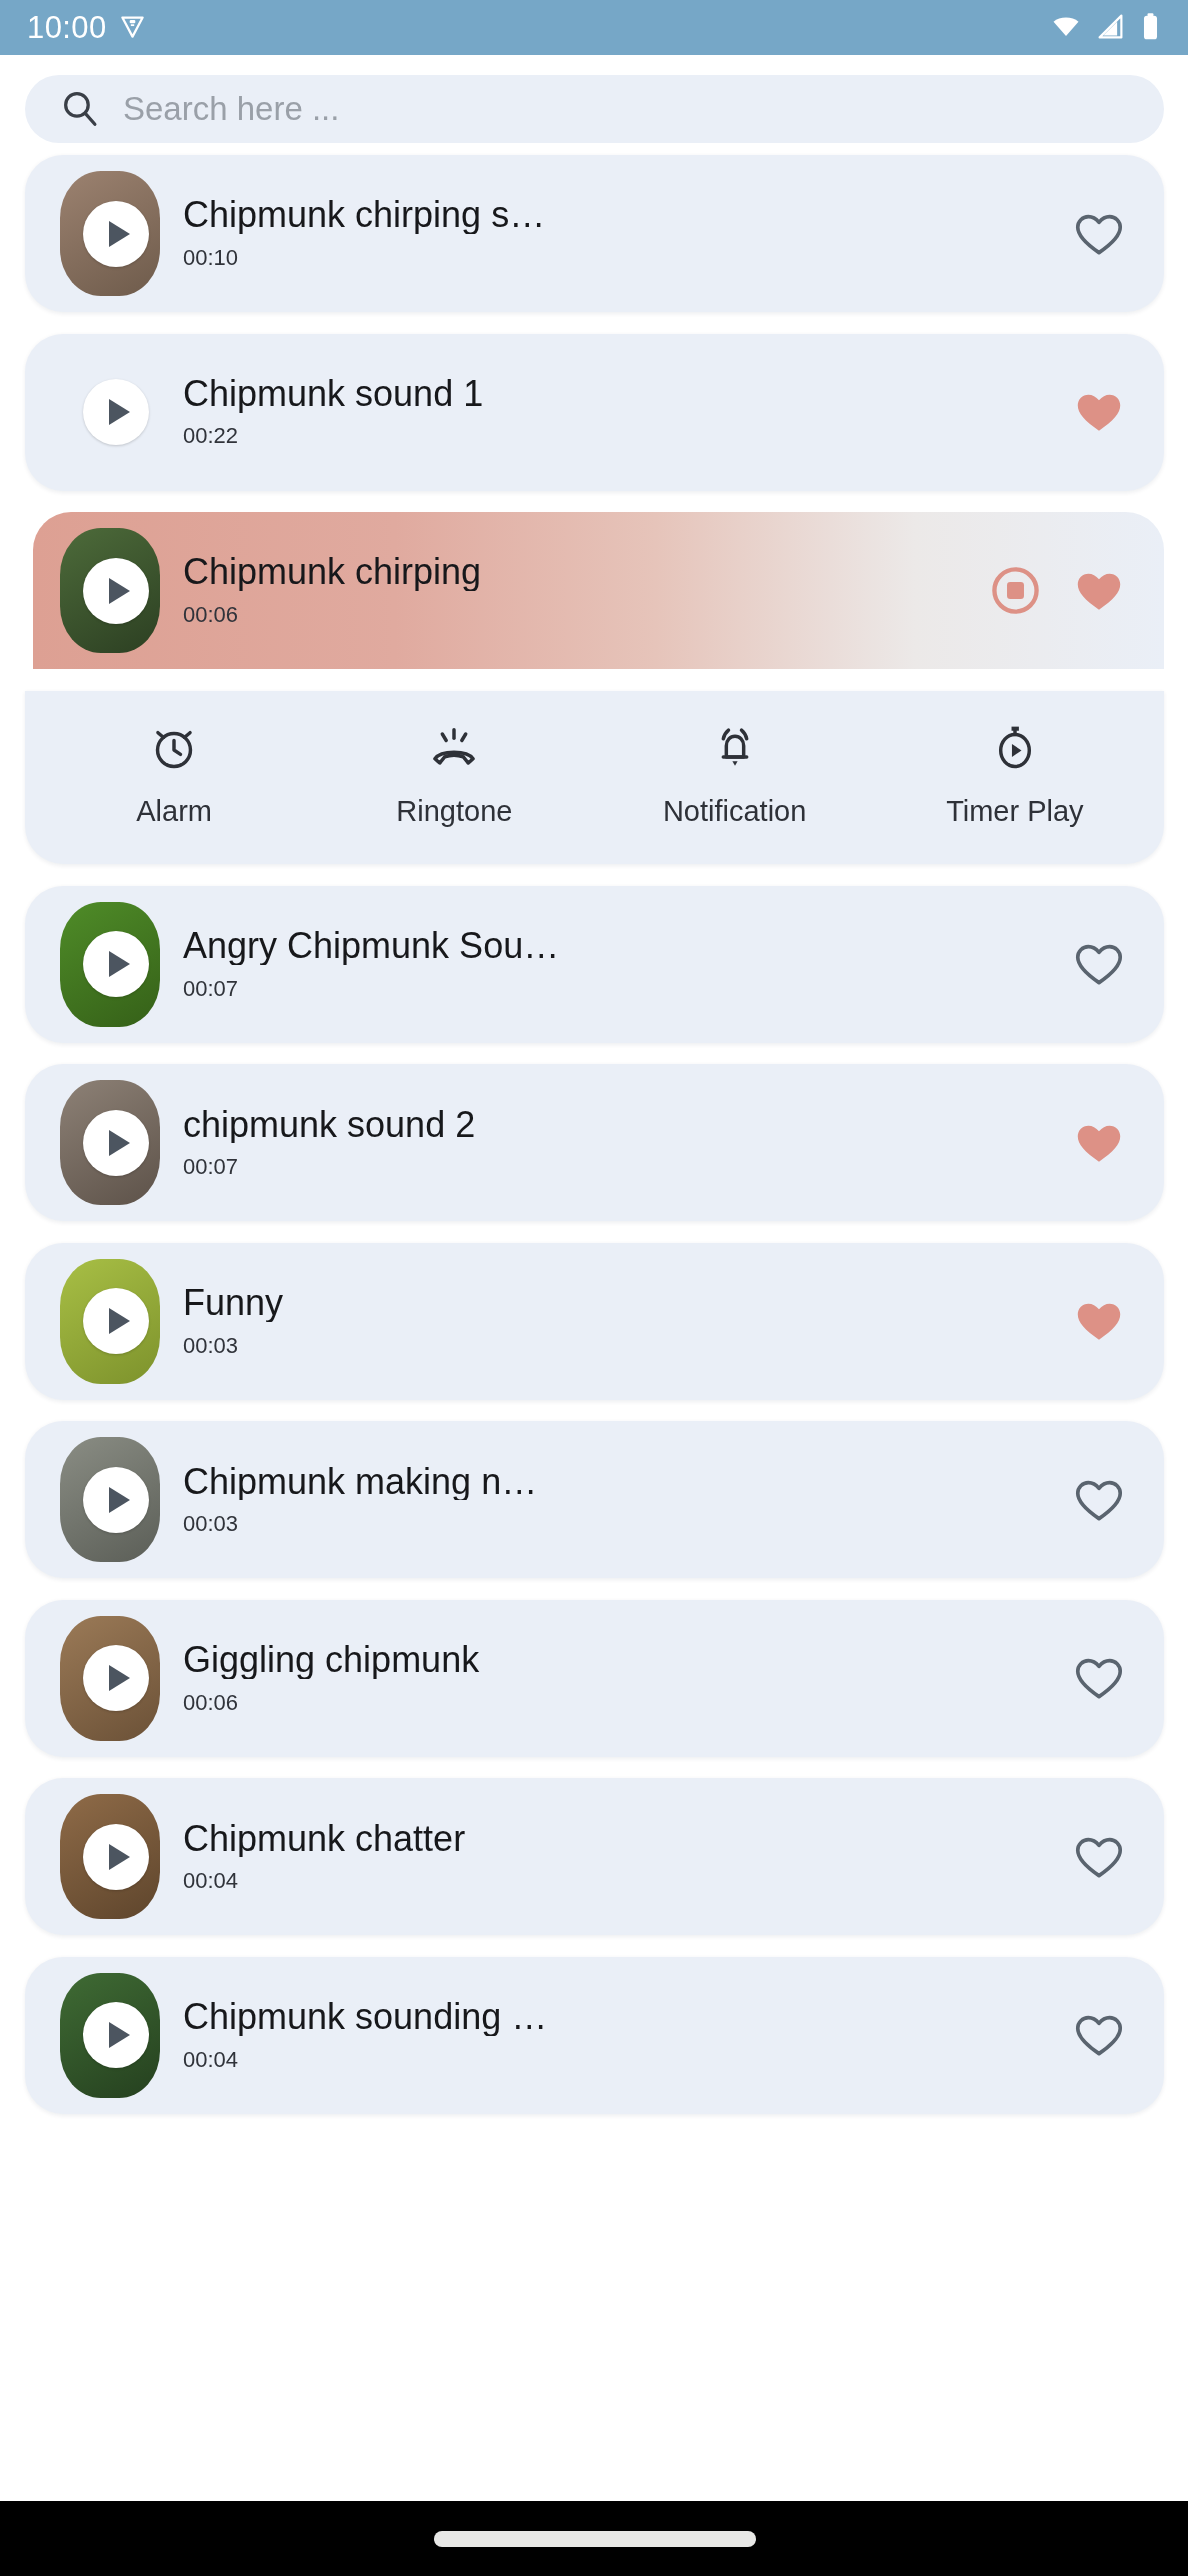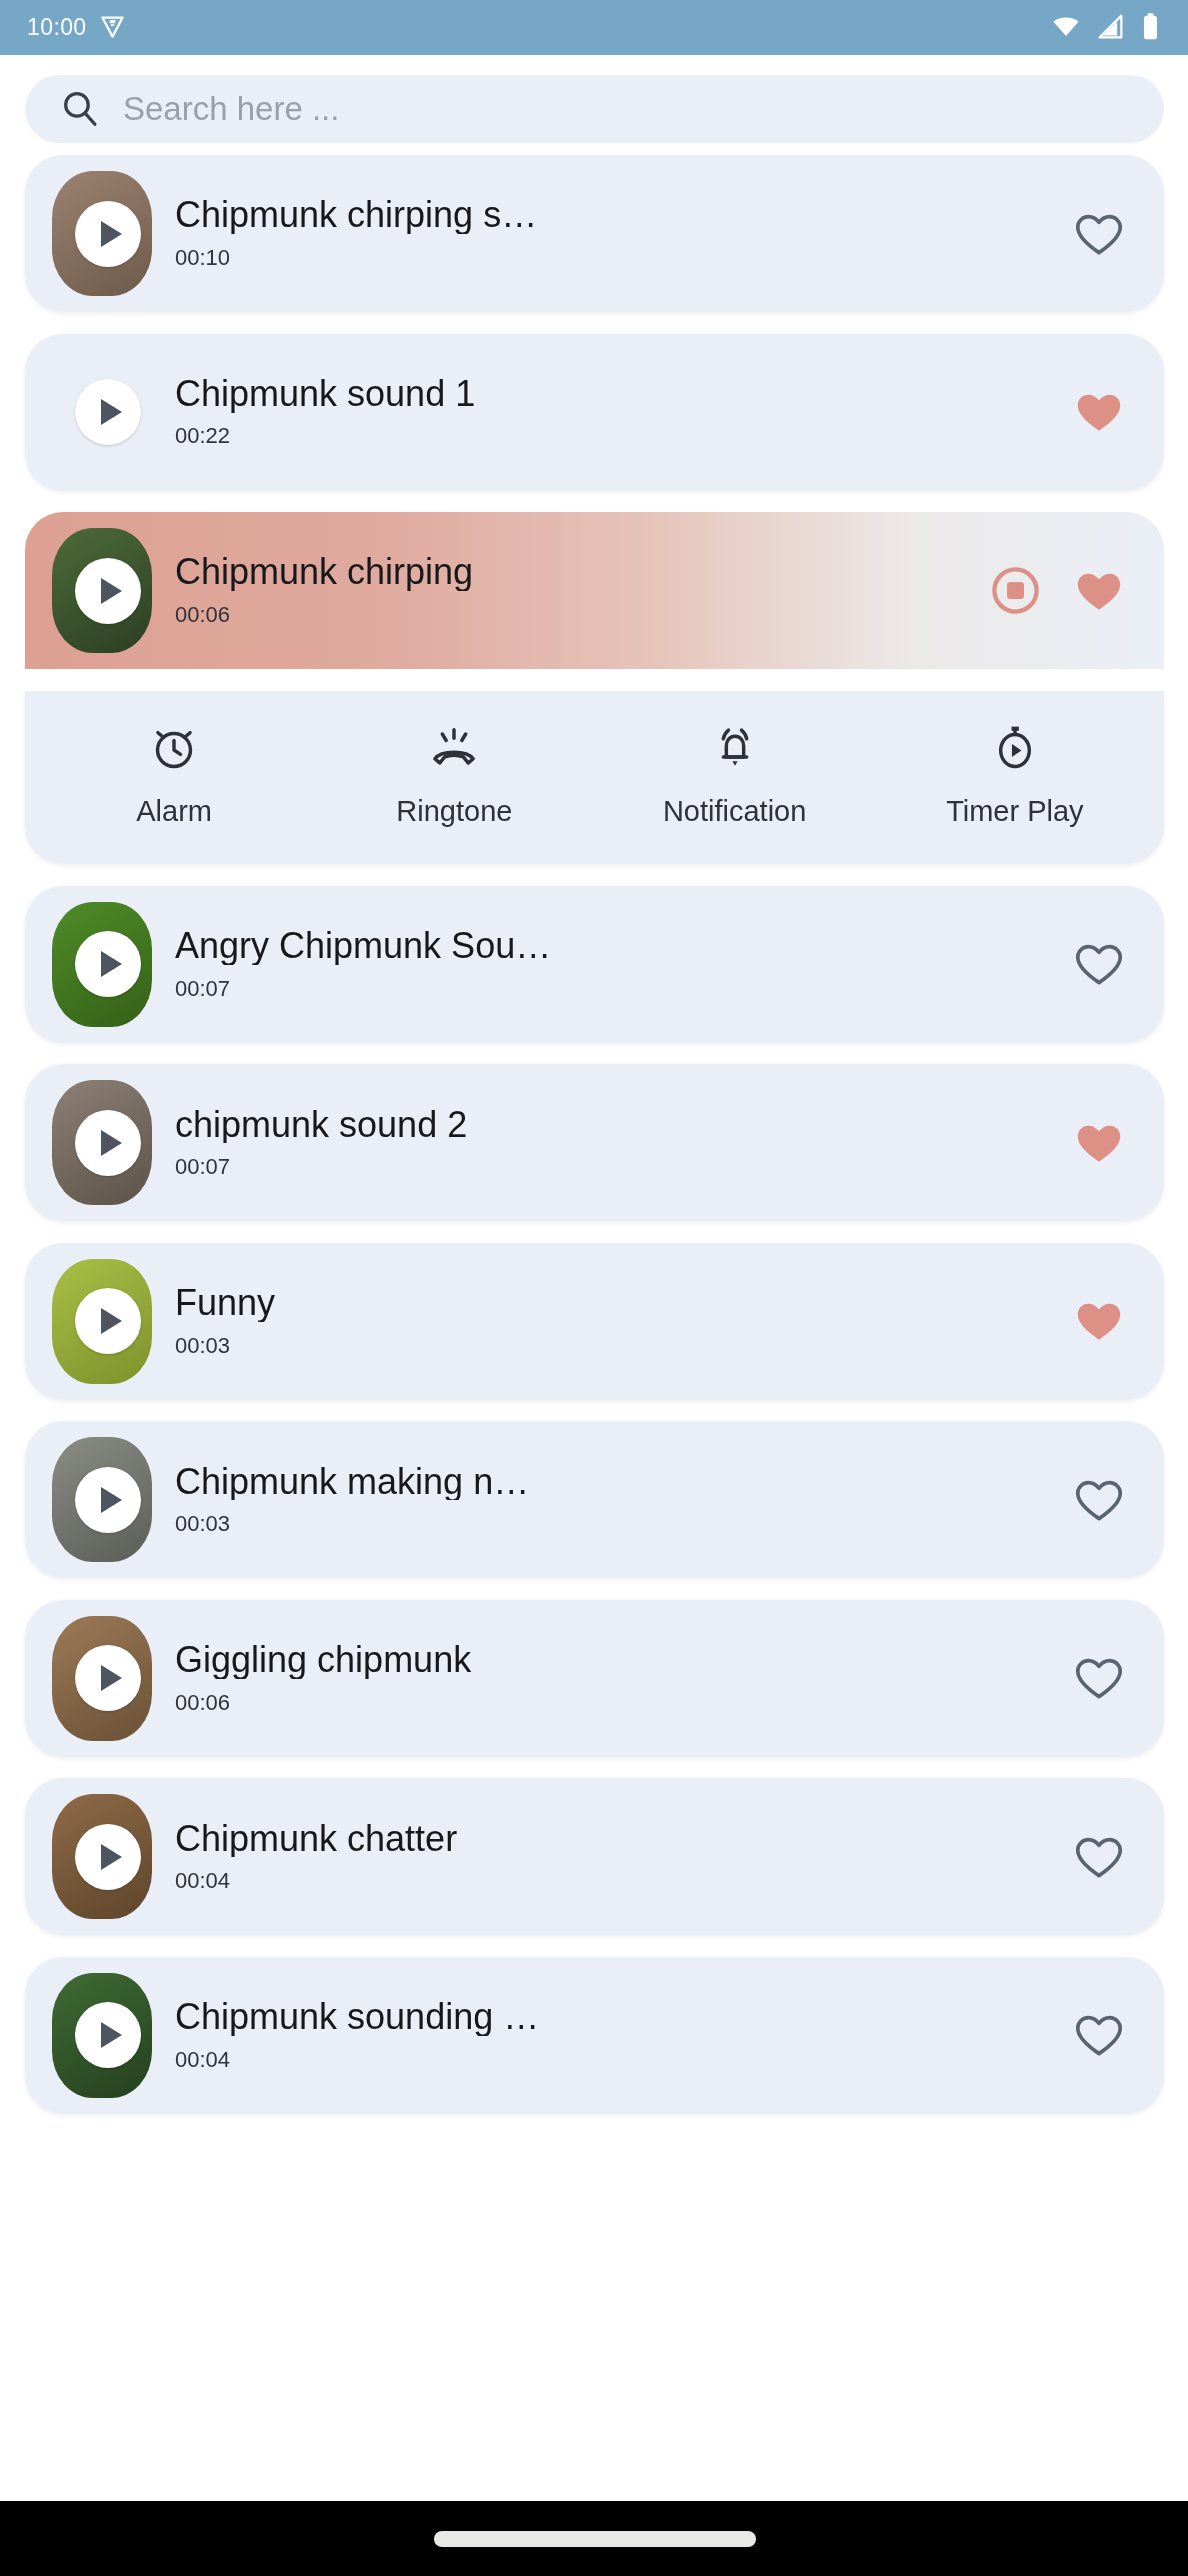--- a/index.html
+++ b/index.html
@@ -9,38 +9,39 @@
     font-family:"Liberation Sans", sans-serif;
     overflow:hidden;
   }
   #app{ position:relative; width:1189px; height:2576px; background:#ffffff; }
 
   
   .statusbar{
     height:55px; background:#76a7c7; display:flex; align-items:center;
     padding:0 27px; color:#ffffff;
   }
-  .sb-time{ font-size:23px; letter-spacing:0.4px; }
+  .sb-time{ font-size:31px; letter-spacing:0.4px; }
   .sb-left{ display:flex; align-items:center; gap:12.5px; }
   .sb-right{ margin-left:auto; display:flex; align-items:center; gap:14.3px; }
 
   
   .search-wrap{ padding:19.7px 25px 0 25px; }
   .searchbar{
     height:68px; background:#eaeff7; border-radius:48px;
     display:flex; align-items:center; padding:0 34px; gap:23px;
   }
   .search-placeholder{ font-size:33px; color:#9aa0a8; }
 
   
   .list{ padding:12.5px 25px 0 25px; display:flex; flex-direction:column; gap:21.5px; }
 
   .card{
     background:#eaeff7; border-radius:38px; position:relative;
     box-shadow:0 1.8px 4.5px rgba(20,30,60,.07);
+    padding-left:8px;
   }
   .row{
     height:157px; display:flex; align-items:center; padding:0 0 0 27px;
     position:relative; overflow:hidden; border-radius:38px;
   }
   .card.selected .row{
     background:linear-gradient(to right,#dda093 0%,#e0aa9f 32%,#e6c4ba 55%,#ece9e8 78%,#eaeff7 100%);
   }
   .card.selected{ border-radius:38px 38px 0 0; background:transparent; box-shadow:none; }
   .card.selected .row{ border-radius:38px 38px 0 0; }

